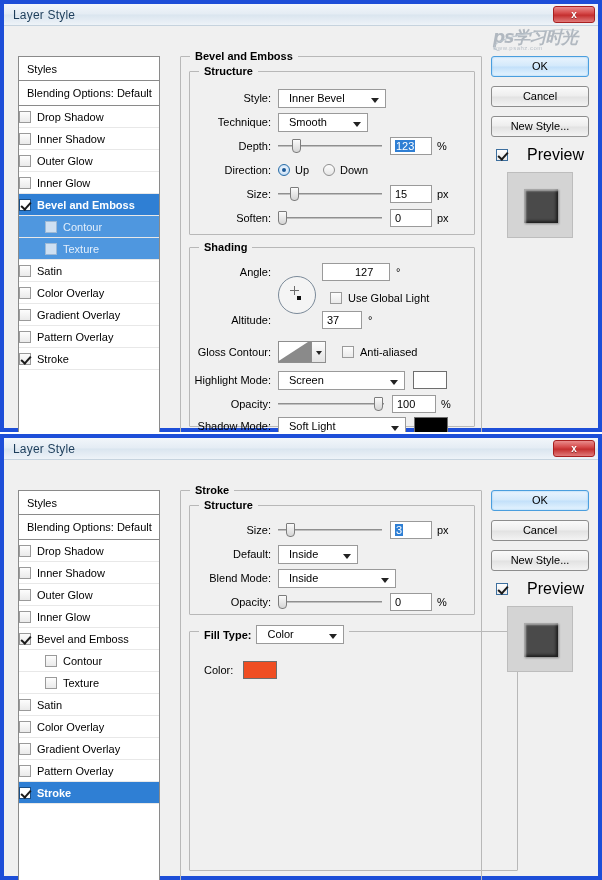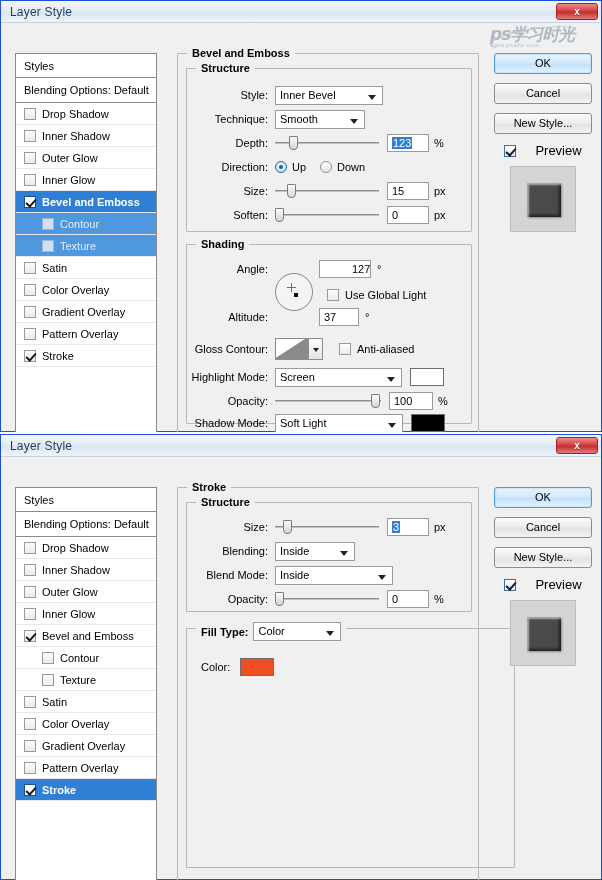--- a/index.html
+++ b/index.html
@@ -13,21 +13,21 @@
     overflow: hidden;
   }
   .page { position: relative; width: 602px; height: 880px; }
 
   
   .dialog {
     position: absolute;
     left: 0;
     width: 602px;
     background: #f0f0f0;
-    border: 1px solid #1d4ed8;
+    border: 4px solid #1d4ed8;
   }
   .dlg1 { top: 0; height: 432px; }
   .dlg2 { top: 434px; height: 446px; }
 
   .titlebar {
     position: relative;
     height: 22px;
     background: linear-gradient(to bottom,#f2f6fa 0%,#e4ecf4 48%,#dae5ef 52%,#eef3f8 100%);
     border-bottom: 1px solid #c6d3de;
     display: flex;
@@ -83,21 +83,20 @@
     height: 25px; line-height: 25px;
     padding-left: 8px;
     border-bottom: 1px solid #8a8a8a;
     background: #fff;
     font-size: 11px;
   }
   .sl-item {
     height: 22px;
     display: flex;
     align-items: center;
-    padding-left: 8px;
     border-bottom: 1px solid #e8e8e8;
     font-size: 11px;
     background: #fff;
     cursor: default;
   }
   .sl-item.indent { padding-left: 26px; }
   .sl-item.sel { background: #2f7fd4; color: #fff; font-weight: bold; }
   .sl-item.sub-sel { background: #4f97df; color: #e2eefb; }
   .sl-item .lbl { margin-left: 6px; }
 
@@ -175,21 +174,21 @@
     color: #fff;
     padding: 0 1px;
   }
 
   
   .dd {
     background: #fff;
     border: 1px solid #9a9a9a;
     height: 19px;
     line-height: 17px;
-    padding: 0 18px 0 4px;
+    padding: 0 18px 0 10px;
     font-size: 11px;
     position: relative;
     cursor: pointer;
   }
   .dd::after {
     content: "";
     position: absolute;
     right: 6px; top: 8px;
     border-left: 4px solid transparent;
     border-right: 4px solid transparent;
@@ -316,21 +315,21 @@
     border: 1px solid #4a9ede;
     box-shadow: 0 0 2px #89c4f0 inset;
   }
   .prev-row {
     display: flex;
     align-items: center;
     justify-content: center;
     gap: 19px;
     margin-top: 1px;
     margin-bottom: 8px;
-    font-size: 13px;
+    font-size: 16px;
   }
   .prev-row .cb.on { border-color:#3d6f9e; }
   .prev-box {
     width: 66px; height: 66px;
     margin: 0 auto;
     background: #d4d4d4;
     border: 1px solid #bdbdbd;
     position: relative;
   }
   .prev-box .chip {
@@ -507,21 +506,21 @@
             <div class="field num" style="width:42px;margin-left:8px;">0</div>
             <div style="margin-left:5px;">px</div>
           </div>
         </div>
 
         <div class="group inner-shading1">
           <div class="gtitle">Shading</div>
 
           <div class="row" style="left:0;top:14px;width:282px;">
             <div class="rlabel" style="width:88px;">Angle:</div>
-            <div class="field num" style="width:52px;margin-left:44px;padding-left:32px;">127</div>
+            <div class="field num" style="width:68px;margin-left:44px;padding-left:32px;">127</div>
             <div style="margin-left:6px;">°</div>
           </div>
 
           <div class="dial" style="position:absolute;left:88px;top:28px;">
             <div class="cross"></div>
             <div class="dot"></div>
           </div>
 
           <div class="row" style="left:140px;top:40px;width:150px;text-align:center;">
             <span class="cb"></span>
@@ -676,21 +675,21 @@
             <div class="rlabel" style="width:88px;">Size:</div>
             <div class="slider" style="width:104px;">
               <div class="track"></div>
               <div class="knob" style="left:8px;"></div>
             </div>
             <div class="field num sel-text" style="width:42px;margin-left:8px;"><span>3</span></div>
             <div style="margin-left:5px;">px</div>
           </div>
 
           <div class="row" style="left:0;top:38px;width:282px;">
-            <div class="rlabel" style="width:88px;">Blending:</div>
+            <div class="rlabel" style="width:88px;">Default:</div>
             <div class="dd" style="width:80px;">Inside</div>
           </div>
 
           <div class="row" style="left:0;top:62px;width:282px;">
             <div class="rlabel" style="width:88px;">Blend Mode:</div>
             <div class="dd" style="width:118px;">Inside</div>
           </div>
 
           <div class="row" style="left:0;top:86px;width:282px;">
             <div class="rlabel" style="width:88px;">Opacity:</div>

